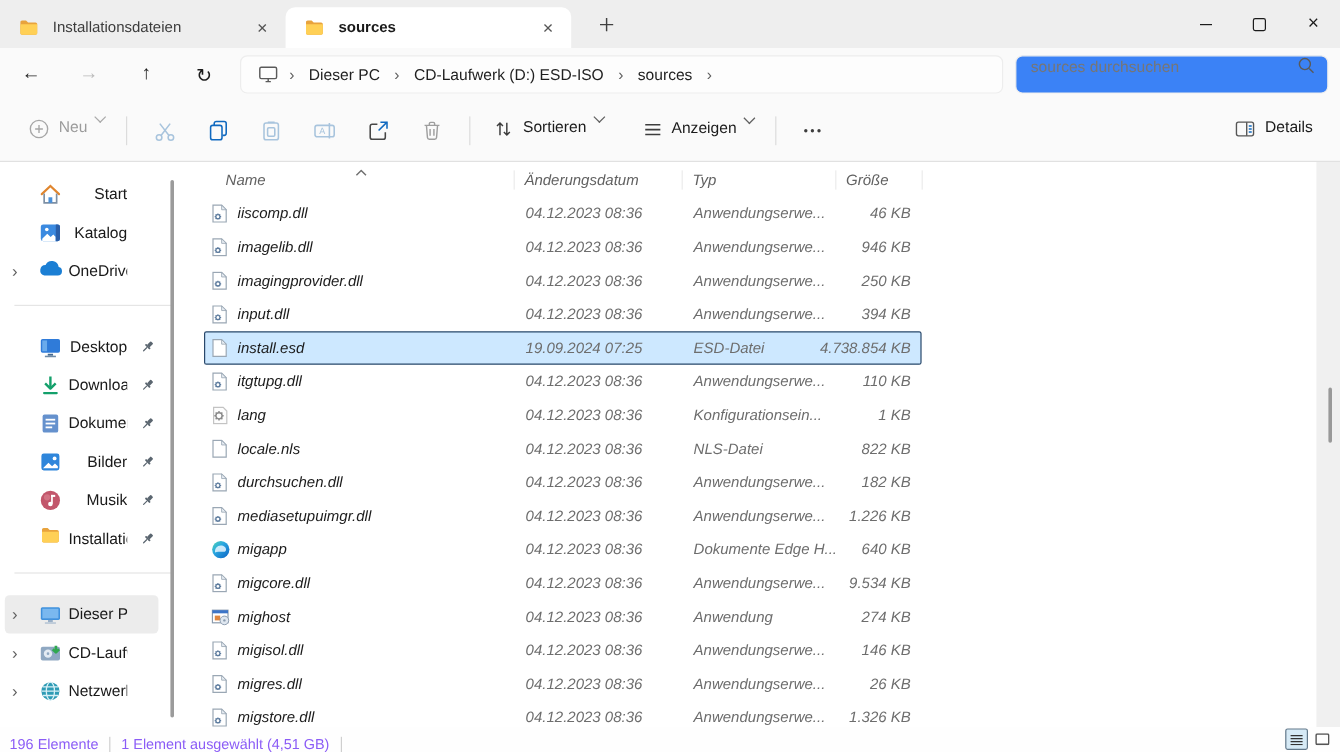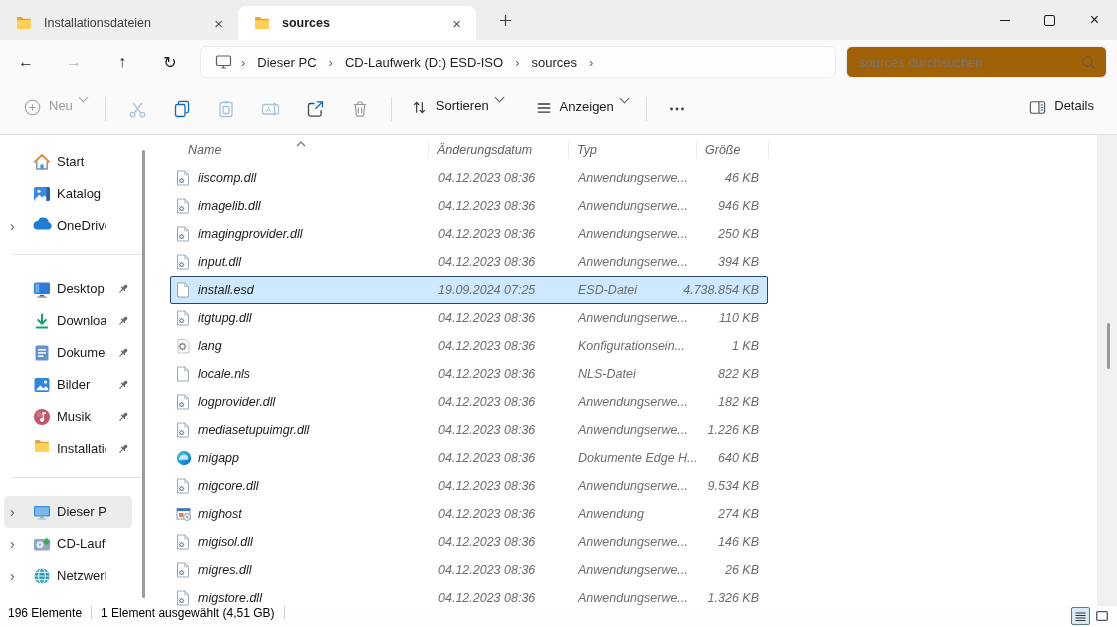--- a/index.html
+++ b/index.html
@@ -29,22 +29,22 @@
   .nav{position:absolute;left:2px;top:0;height:44px;display:flex;align-items:center;}
   .navbtn{width:48px;height:34px;display:flex;align-items:center;justify-content:center;
        font-size:16px;color:#1b1b1b;border-radius:4px;}
   .navbtn.disabled{color:#b9b9b9;}
   .crumbbox{position:absolute;left:200px;top:6px;width:636px;height:32px;background:#fdfdfd;
        border:1px solid #ededed;border-radius:6px;display:flex;align-items:center;
        font-size:13px;color:#1f1f1f;box-sizing:border-box;padding-left:10px;}
   .crumb{padding:0 7px;white-space:nowrap;}
   .crumb-chev{color:#5f5f5f;font-size:13px;padding:0 5px;}
   .crumb-ico{display:flex;align-items:center;padding:0 4px;}
-  .searchbox{position:absolute;left:846px;top:6px;width:261px;height:32px;background:#a16207;
-       border:1px solid #ededed;border-radius:6px;display:flex;align-items:center;box-sizing:border-box;}
+  .searchbox{position:absolute;left:846px;top:6px;width:261px;height:32px;background:#3b82f6;
+       border:1px solid #ededed;border-radius:6px;display:flex;align-items:flex-start;box-sizing:border-box;}
   .searchbox input{border:none;background:transparent;outline:none;flex:1;font-size:13px;
        padding-left:12px;color:#1f1f1f;font-family:inherit;}
   .searchbox input::placeholder{color:#767676;}
   .searchico{padding:0 10px;display:flex;align-items:center;}
 
   
   .toolbar{position:absolute;top:84px;left:0;right:0;height:51px;background:#fafafa;
        border-bottom:1px solid #e1e1e1;display:flex;align-items:center;box-sizing:border-box;}
   .tbtn{display:flex;align-items:flex-start;gap:7px;padding:6px 9px;border-radius:4px;font-size:13px;color:#1b1b1b;}
   .tbtn.disabled{color:#9b9b9b;}
@@ -56,21 +56,21 @@
   .tright{margin-left:auto;margin-right:14px;}
 
   
   .sidebar{position:absolute;top:135px;left:0;width:155px;height:471px;background:#fff;
        overflow:hidden;padding-top:11px;box-sizing:border-box;}
   .sideitem{height:32px;margin:0 0 0 4px;width:128px;border-radius:4px;position:relative;
        font-size:13px;color:#191919;box-sizing:border-box;}
   .sideitem.selected{background:#ececec;}
   .exp{position:absolute;left:6px;top:8px;color:#5f5f5f;font-size:14px;line-height:16px;}
   .sicon{position:absolute;left:27px;top:6px;width:22px;display:flex;justify-content:center;}
-  .slabel{position:absolute;left:53px;right:26px;top:0;line-height:32px;overflow:hidden;white-space:nowrap;}
+  .slabel{position:absolute;left:53px;right:26px;top:0;line-height:32px;overflow:hidden;white-space:nowrap;text-align:right;}
   .pin{position:absolute;right:3px;top:10px;}
   .sidesep{height:1px;background:#e5e5e5;margin:12px 12px 18px 12px;}
   .side-scrollthumb{position:absolute;left:142px;top:150px;width:3px;height:448px;background:#9b9b9b;border-radius:2px;}
 
   
   .main{position:absolute;top:135px;left:155px;width:942px;height:471px;background:#fff;overflow:hidden;font-style:italic;}
   .listheader{position:relative;height:29px;font-size:12.5px;color:#616161;}
   .hcol{position:absolute;top:8px;white-space:nowrap;}
   .hsep{position:absolute;top:7px;width:1px;height:16px;background:#ebebeb;}
   .sortcaret{position:absolute;left:141px;top:1px;}
@@ -81,21 +81,21 @@
   .fname{position:absolute;left:27px;top:0;line-height:26px;color:#1b1b1b;white-space:nowrap;}
   .c-date{position:absolute;left:267px;top:0;line-height:26px;white-space:nowrap;}
   .c-type{position:absolute;left:407px;top:0;line-height:26px;white-space:nowrap;text-align:right;}
   .c-size{position:absolute;left:493px;top:0;width:95px;text-align:right;line-height:26px;white-space:nowrap;}
 
   .vscroll{position:absolute;right:0;top:135px;width:20px;height:471px;background:#f0f0f0;}
   .vthumb{position:absolute;left:10px;top:188px;width:3px;height:46px;background:#999;border-radius:2px;}
 
   
   .statusbar{position:absolute;left:0;top:606px;right:0;height:21px;background:#fefefe;
-       display:flex;align-items:flex-start;font-size:12px;color:#000000;}
+       display:flex;align-items:flex-end;font-size:12px;color:#8b5cf6;}
   .sb-first{margin-left:8px;}
   .sb-sep{width:1px;height:13px;background:#cfcfcf;margin:0 9px;}
   .toggles{position:absolute;right:6px;top:607px;display:flex;}
   .tg{width:19px;height:18px;display:flex;align-items:center;justify-content:center;
        border:1px solid transparent;border-radius:2px;margin-left:2px;box-sizing:border-box;}
   .tg.active{background:#d6eaf6;border-color:#62788a;}
 </style>
 </head>
 <body>
 
@@ -612,21 +612,21 @@
     <span class="ficon">
             <svg width="14" height="16" viewBox="0 0 14 16">
               <path d="M1.5 1h7.2l3.8 3.8V15H1.5z" fill="#fff" stroke="#9aa7b4"></path>
               <path d="M8.7 1l3.8 3.8H8.7z" fill="#e9eef4" stroke="#9aa7b4" stroke-width=".7"></path>
               <circle cx="5.6" cy="10.6" r="1.7" fill="none" stroke="#5b7a9d" stroke-width="1"></circle>
               <g stroke="#5b7a9d" stroke-width="1">
                 <path d="M5.6 7.9v1M5.6 11.9v1M2.9 10.6h1M7.3 10.6h1M3.7 8.7l.7.7M6.8 11.8l.7.7M7.5 8.7l-.7.7M4.4 11.8l-.7.7"></path>
               </g>
             </svg>
           </span>
-    <span class="fname">logprovider.dll</span>
+    <span class="fname">durchsuchen.dll</span>
     <span class="c-date">04.12.2023 08:36</span>
     <span class="c-type">Anwendungserwe...</span>
     <span class="c-size">182 KB</span>
   </div>
         <div class="row ">
     <span class="ficon">
             <svg width="14" height="16" viewBox="0 0 14 16">
               <path d="M1.5 1h7.2l3.8 3.8V15H1.5z" fill="#fff" stroke="#9aa7b4"></path>
               <path d="M8.7 1l3.8 3.8H8.7z" fill="#e9eef4" stroke="#9aa7b4" stroke-width=".7"></path>
               <circle cx="5.6" cy="10.6" r="1.7" fill="none" stroke="#5b7a9d" stroke-width="1"></circle>

